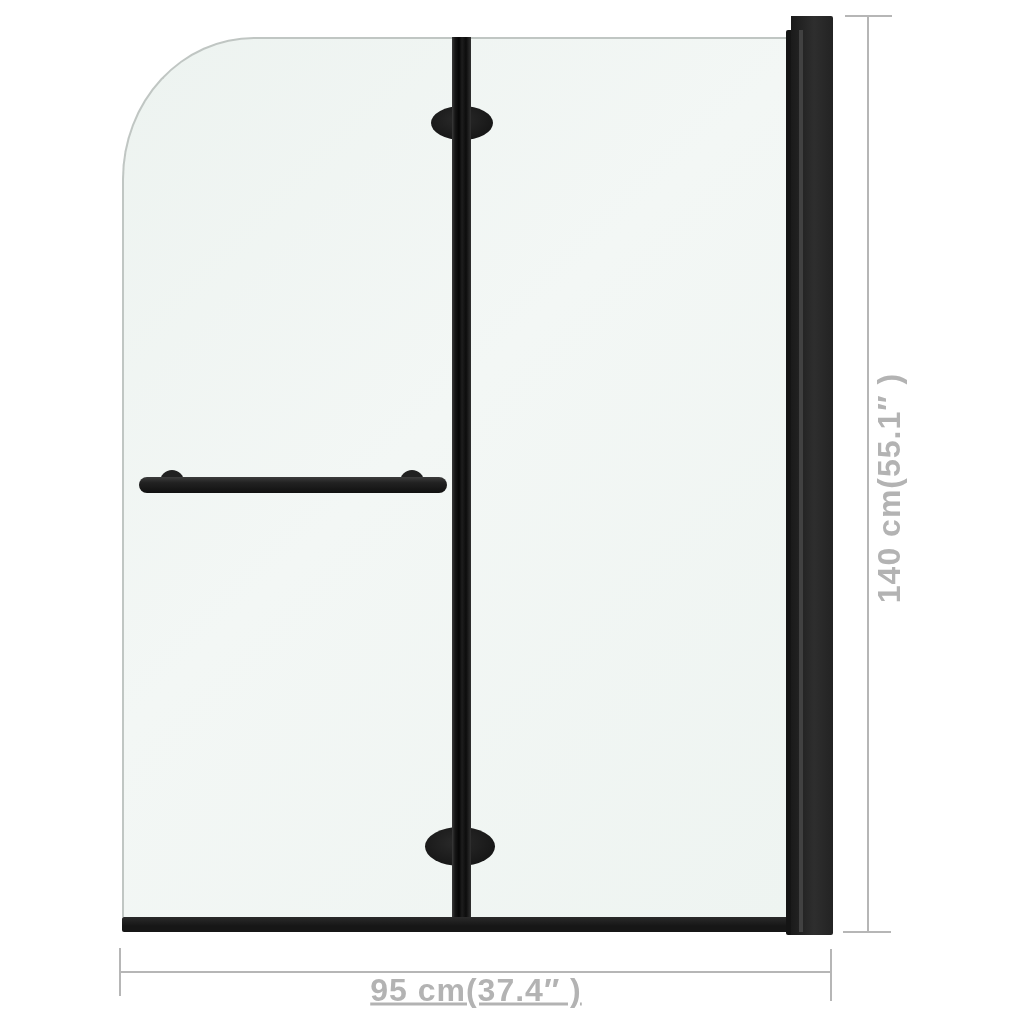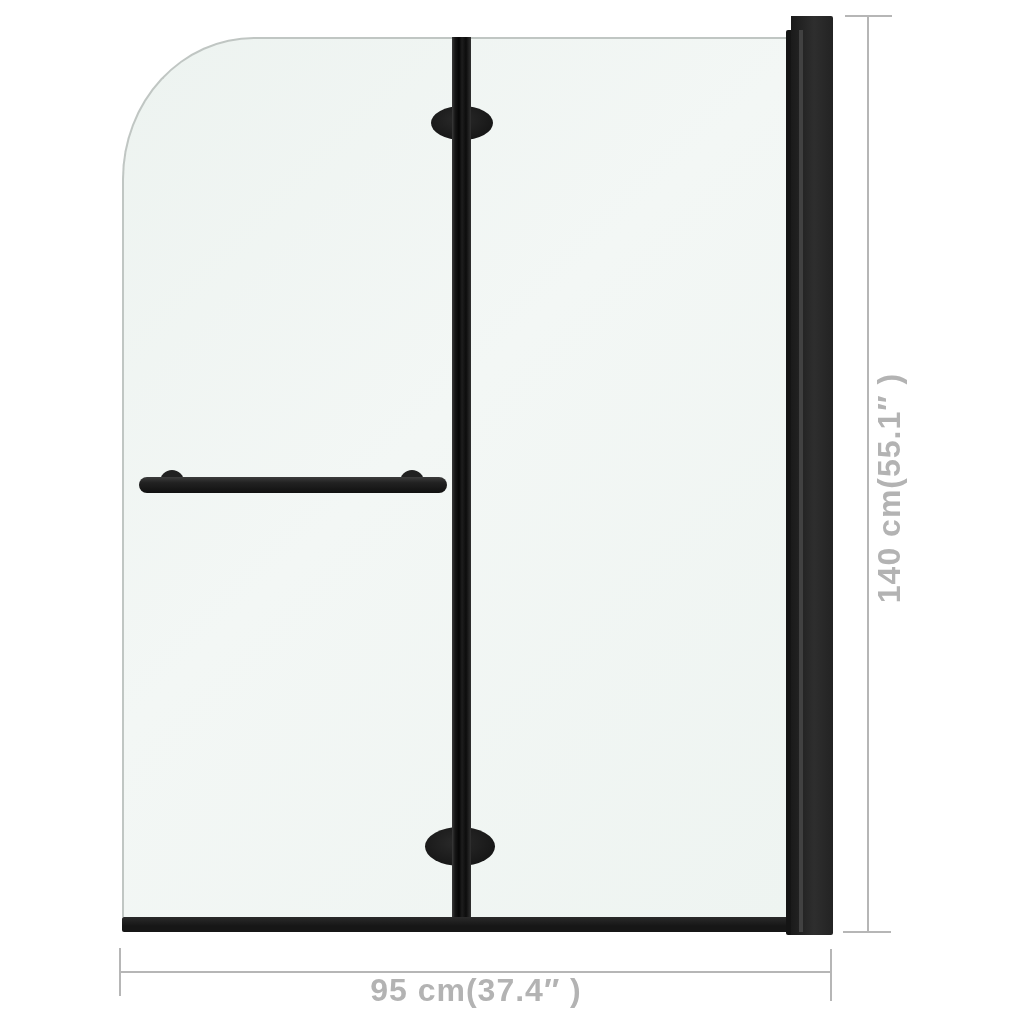--- a/index.html
+++ b/index.html
@@ -121,20 +121,21 @@
   }
   .vdim-label-anchor { left: 889px; top: 488px; width: 0; height: 0; }
   .vdim-label-anchor .dim-label {
     position: absolute;
     transform: translate(-50%, -50%) rotate(-90deg);
   }
   .hdim-label-anchor { left: 476px; top: 990px; width: 0; height: 0; }
   .hdim-label-anchor .dim-label {
     position: absolute;
     transform: translate(-50%, -50%);
+    text-decoration: underline;
   }
 </style>
 </head>
 <body>
 
 <div class="canvas">
 
   <div class="abs glass-panel"></div>
 
   <div class="abs towel-knob towel-knob-left"></div>

